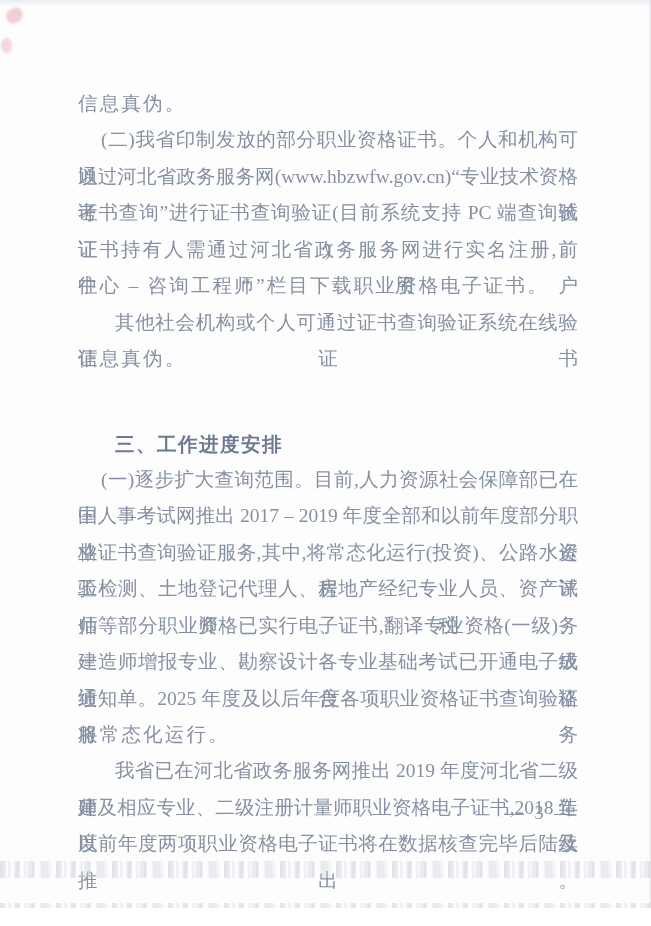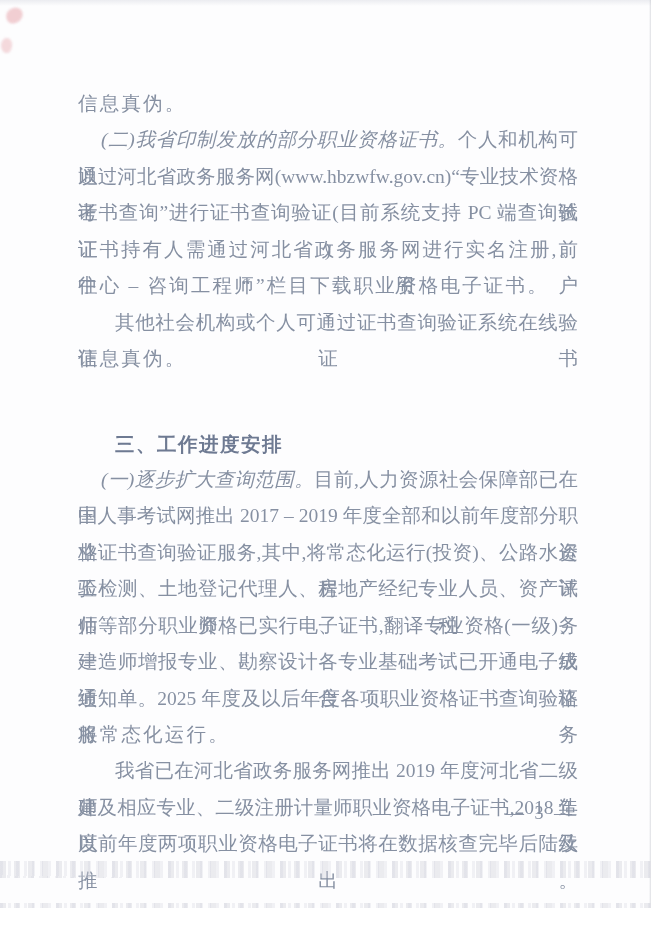--- a/index.html
+++ b/index.html
@@ -86,21 +86,20 @@
   .line.ind { text-indent: 37px; }
   .line.ind-p { text-indent: 23px; }
   .line.hei {
     font-family: "Liberation Sans", "DejaVu Sans", sans-serif;
     font-weight: bold;
     color: #6e7a92;
     letter-spacing: 1.5px;
     margin-top: 48px;
   }
   .seg-kai {
-    font-style: italic;
   }
   .pageno {
     position: absolute;
     left: 506px;
     top: 799px;
     height: 28px;
     line-height: 28px;
     font-size: 18px;
     letter-spacing: 3px;
     color: #8690a2;

